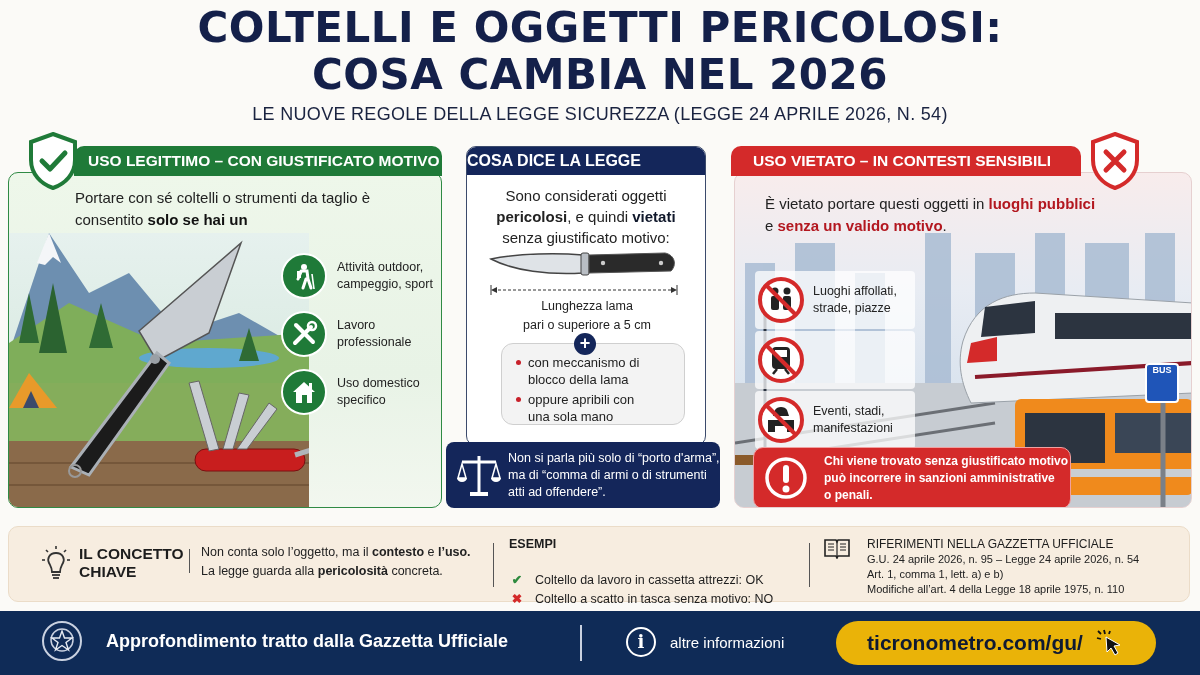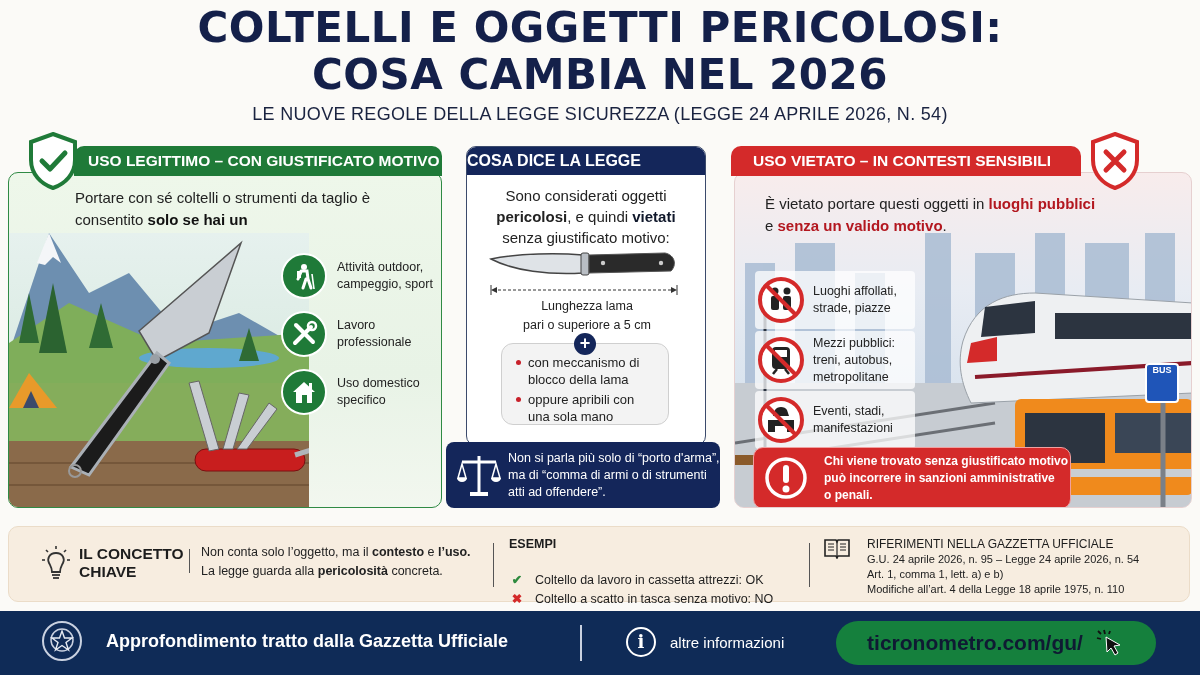--- a/index.html
+++ b/index.html
@@ -20,21 +20,21 @@
 .use .lbl{margin-left:10px;font-size:12.5px;line-height:17px;color:#222}
 
 .mid{position:absolute;left:466px;top:146px;width:240px;height:300px;background:#fff;border:1.5px solid #3b4a6b;border-radius:10px;overflow:hidden}
 .mid-head{height:28px;background:#14265a;color:#fff;font-weight:bold;font-size:16px;text-align:left;line-height:28px}
 .mid-text{text-align:center;font-size:15px;line-height:21px;color:#222;margin-top:10px}
 .mid-text .r{color:#0f172a;font-weight:bold}
 .knife{position:absolute;left:22px;top:98px;width:190px;height:36px}
 .dim{position:absolute;left:22px;top:138px;width:190px;height:10px}
 .len{position:absolute;left:0;top:150px;width:240px;text-align:center;font-size:12.5px;line-height:19px;color:#222}
 .plus{position:absolute;left:107px;top:186px;width:22px;height:22px;border-radius:50%;background:#14265a;color:#fff;font-weight:bold;font-size:18px;line-height:21px;text-align:center;z-index:2}
-.bullets{position:absolute;left:34px;top:196px;width:168px;height:82px;background:#f3f3f3;border:1.5px solid #cfcfcf;border-radius:12px;padding:10px 6px 0 12px}
+.bullets{position:absolute;left:34px;top:196px;width:184px;height:82px;background:#f3f3f3;border:1.5px solid #cfcfcf;border-radius:12px;padding:10px 6px 0 12px}
 .bullets li{list-style:none;font-size:13px;line-height:17px;color:#222;padding-left:14px;position:relative;margin-bottom:3px}
 .bullets li::before{content:"";position:absolute;left:2px;top:6px;width:5px;height:5px;border-radius:50%;background:#c8202a}
 .scale-box{position:absolute;left:446px;top:442px;width:274px;height:66px;background:#14265a;border-radius:8px;display:flex;align-items:center}
 .scale-box .ic{width:50px;height:50px;margin-left:8px;flex-shrink:0}
 .scale-box .tx{color:#fff;font-size:12.5px;line-height:17px;margin-left:4px}
 
 .right{position:absolute;left:734px;top:172px;width:458px;height:336px;border-radius:10px;background:linear-gradient(180deg,#f8ecec 0%,#e8ecf3 35%,#d9e3ee 65%,#c9d3dc 100%);overflow:hidden;border:1px solid #e6d0d0}
 .right-head{position:absolute;left:731px;top:146px;width:350px;height:30px;background:#d42a2a;border-radius:10px 10px 0 0;color:#fff;font-weight:bold;font-size:15.5px;line-height:30px;padding-left:22px;z-index:3}
 .shield-no{position:absolute;left:1090px;top:132px;width:50px;height:58px;z-index:4}
 .right-text{position:absolute;left:30px;top:20px;width:420px;font-size:15px;line-height:22px;color:#222;z-index:2}
@@ -61,21 +61,21 @@
 .refs .h{font-weight:normal;font-size:12px;line-height:15px}
 .refs .l{font-size:11px;line-height:15px;color:#222}
 .book{position:absolute;left:814px;top:10px;width:28px;height:22px}
 
 .footer{position:absolute;left:0;top:611px;width:1200px;height:64px;background:#0f2b57}
 .emblem{position:absolute;left:40px;top:8px;width:44px;height:44px}
 .foot-title{position:absolute;left:106px;top:20px;color:#fff;font-weight:bold;font-size:18px}
 .foot-sep{position:absolute;left:580px;top:14px;width:2px;height:36px;background:#c9d1e0}
 .info-ic{position:absolute;left:626px;top:16px;width:30px;height:30px;border:2px solid #fff;border-radius:50%;color:#fff;text-align:center;font-family:"DejaVu Serif",serif;font-weight:bold;font-size:18px;line-height:26px}
 .info-lbl{position:absolute;left:670px;top:23px;color:#fff;font-size:15px}
-.url-btn{position:absolute;left:836px;top:10px;width:320px;height:44px;background:#15803d;border-radius:22px;display:flex;align-items:center;justify-content:center;text-decoration:none}
+.url-btn{position:absolute;left:836px;top:10px;width:320px;height:44px;background:#eab308;border-radius:22px;display:flex;align-items:center;justify-content:center;text-decoration:none}
 .url-btn span{color:#0f1a33;font-weight:bold;font-size:21px}
 .url-btn svg{margin-left:12px}
 </style>
 </head>
 <body>
 
 <div class="title">
   <div>COLTELLI E OGGETTI PERICOLOSI:</div>
   <div>COSA CAMBIA NEL 2026</div>
 </div>
@@ -258,21 +258,20 @@
     </div>
     <div class="ban">
       <svg class="ic" viewBox="0 0 48 48">
         <circle cx="24" cy="24" r="21" fill="#fff" stroke="#d42a2a" stroke-width="4"></circle>
         <rect x="15" y="11" width="18" height="22" rx="4" fill="#222"></rect>
         <rect x="18" y="14" width="12" height="7" fill="#fff"></rect>
         <line x1="16" y1="38" x2="20" y2="33" stroke="#222" stroke-width="2.5"></line>
           <line x1="32" y1="38" x2="28" y2="33" stroke="#222" stroke-width="2.5"></line>
         <line x1="10" y1="10" x2="38" y2="38" stroke="#d42a2a" stroke-width="4"></line>
       </svg>
-      <div class="lbl"><span>Mezzi pubblici:</span><br><span>treni, autobus,</span><br><span>metropolitane</span></div>
     </div>
     <div class="ban">
       <svg class="ic" viewBox="0 0 48 48">
         <circle cx="24" cy="24" r="21" fill="#fff" stroke="#d42a2a" stroke-width="4"></circle>
         <path d="M18 14 C20 10 28 10 30 14 L32 20 L16 20 Z" fill="#222"></path>
         <path d="M11 24 L37 24 L37 36 L30 36 L30 30 L18 30 L18 36 L11 36 Z" fill="#222"></path>
         <line x1="10" y1="10" x2="38" y2="38" stroke="#d42a2a" stroke-width="4"></line>
       </svg>
       <div class="lbl"><span>Eventi, stadi,</span><br><span>manifestazioni</span></div>
     </div>

